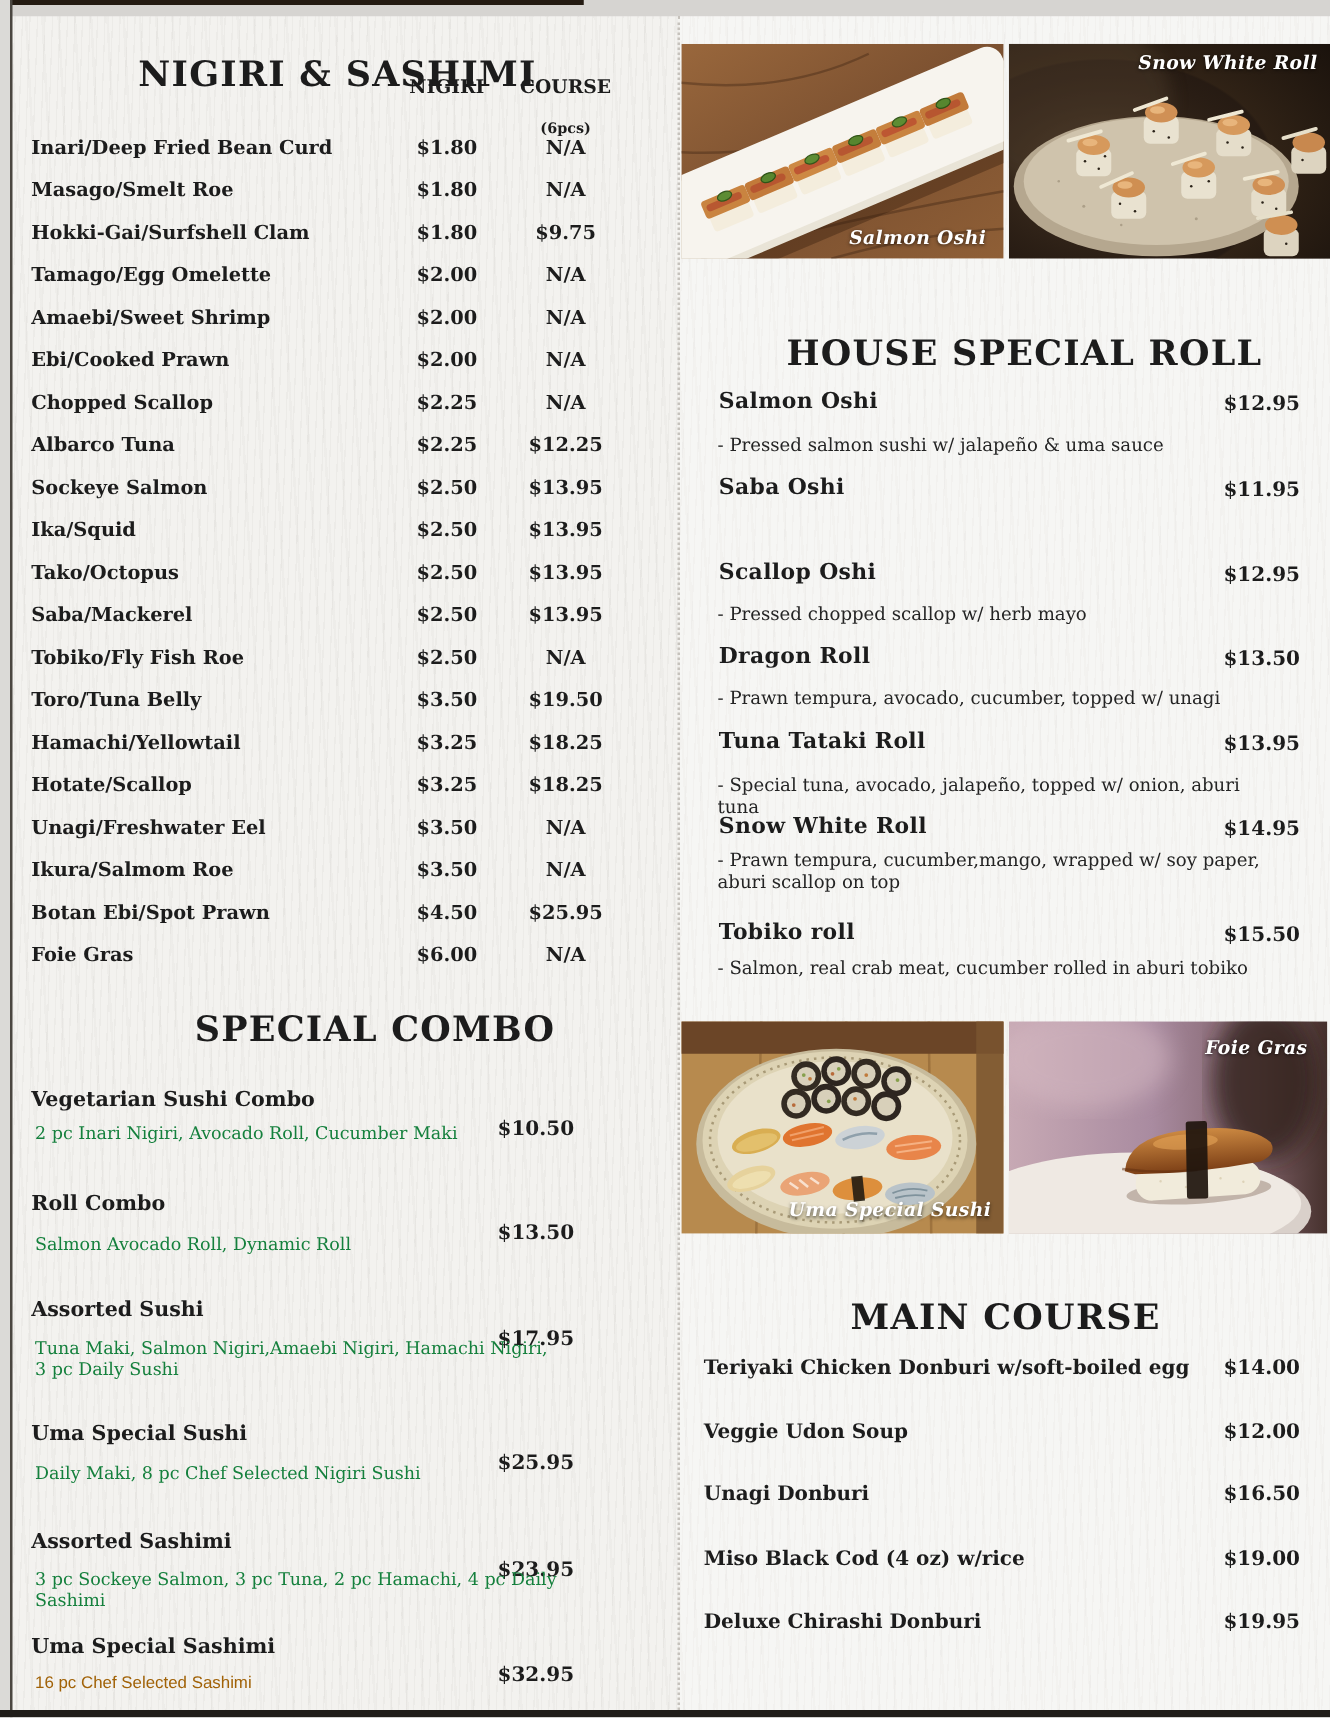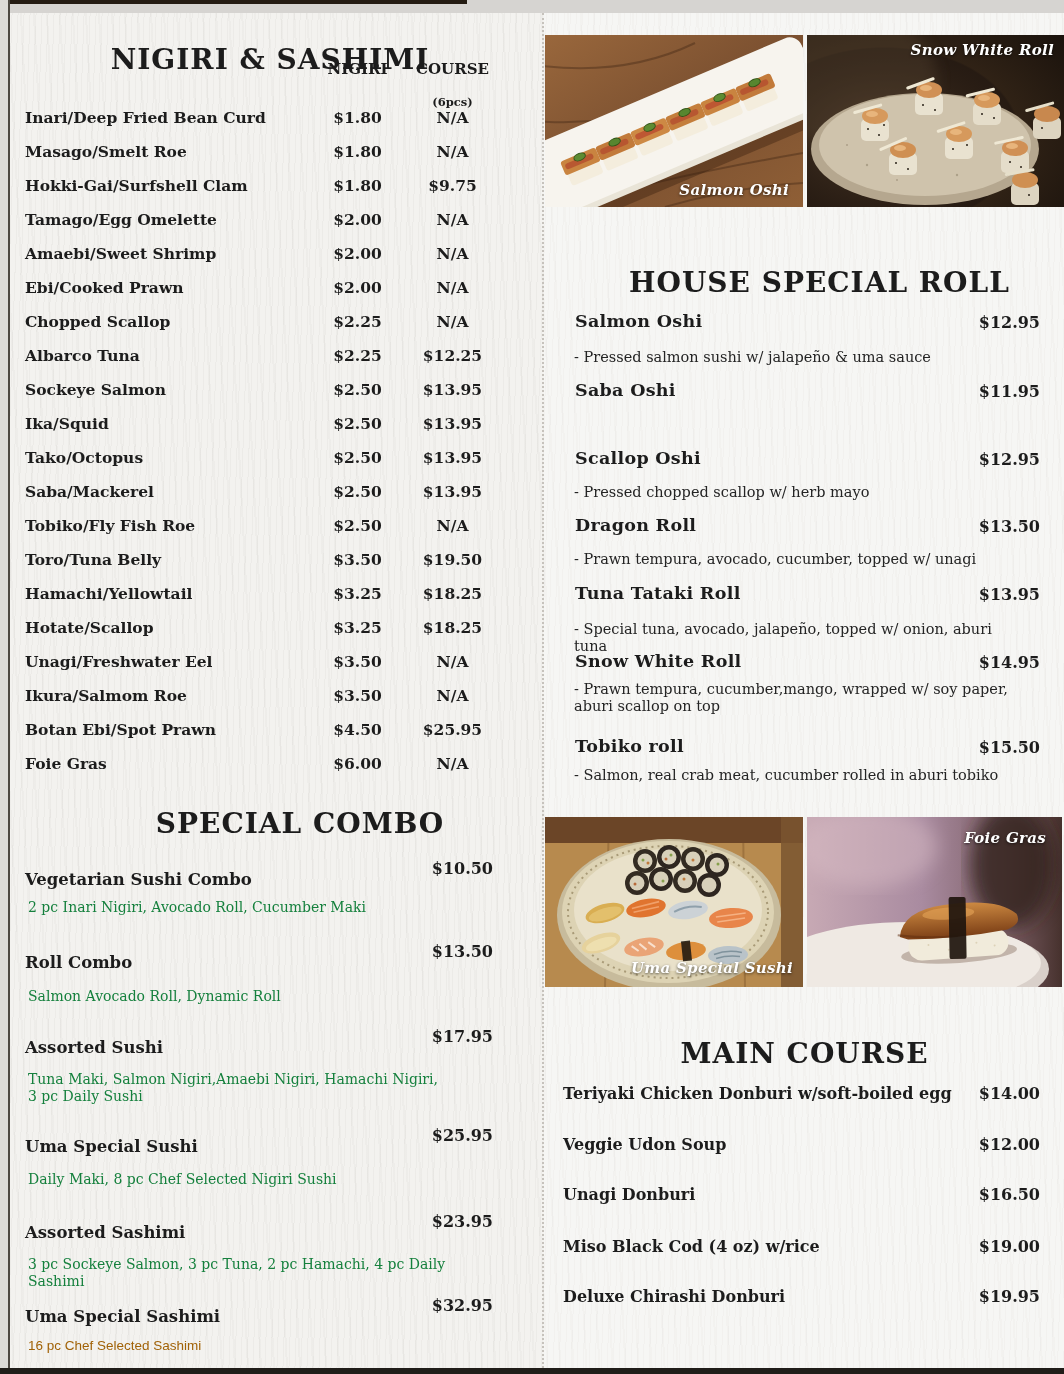--- a/index.html
+++ b/index.html
@@ -31,21 +31,21 @@
   .pt-wrap { position:absolute; left:25px; top:100px; width:475px; }
   .pt-row  { height:34px; font-weight:bold; font-size:15.5px; }
   .nm { flex:1; }
   .c1 { width:95px; text-align:center; }
   .c2 { width:95px; text-align:center; }
   .pt-colhead { position:absolute; left:25px; top:60px; width:475px; display:flex; font-weight:bold; font-size:15px; }
   .pt-sub { position:absolute; left:405px; top:83px; width:95px; text-align:center; font-weight:bold; font-size:11.5px;margin-top:12px; }
 
   
   .l-name  { position:absolute; left:25px;  font-weight:bold; font-size:16.5px;margin-top:12px; }
-  .l-price { position:absolute; left:398px; width:95px; text-align:right; font-weight:bold; font-size:16px; }
+  .l-price { position:absolute; left:398px; width:95px; text-align:left; font-weight:bold; font-size:16px;margin-top:34px; }
   .l-desc  { position:absolute; left:28px;  width:470px; font-size:14px; white-space:pre-line; line-height:17px; color:#15803d; }
   .l-desc.sans { font-family:"Liberation Sans", sans-serif; font-size:13.5px; color:#a16207; }
 
   .r-name  { position:absolute; left:575px; font-weight:bold; font-size:17.5px; letter-spacing:.3px; }
   .r-price { position:absolute; left:945px; width:95px; text-align:right; font-weight:bold; font-size:16px; }
   .r-desc  { position:absolute; left:574px; width:440px; font-size:14.5px; white-space:pre-line; line-height:17px; color:#242424; }
 
   .m-name  { position:absolute; left:563px; font-weight:bold; font-size:16px; }
 
   

